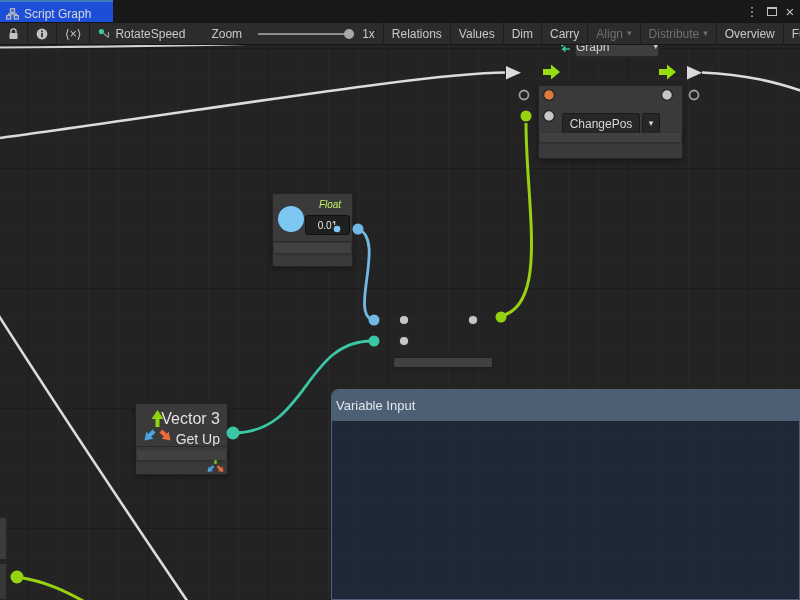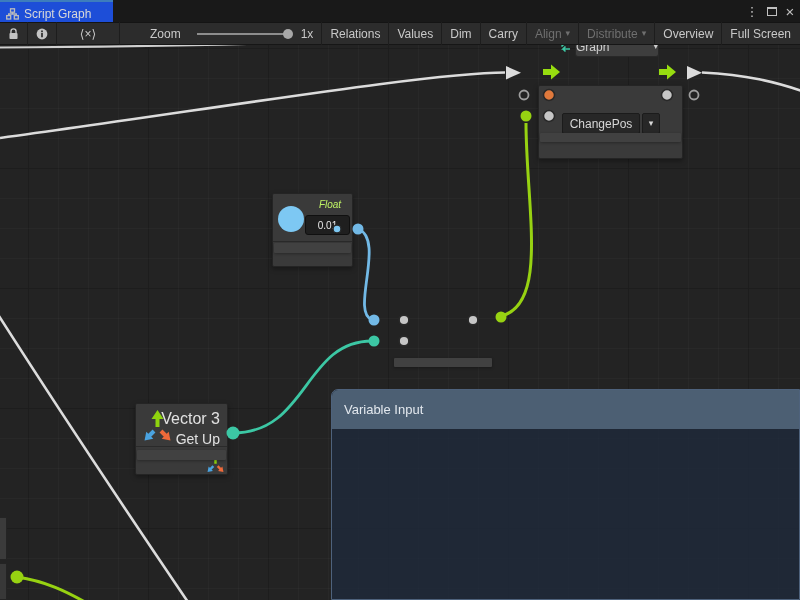--- a/index.html
+++ b/index.html
@@ -50,21 +50,21 @@
         gap:4px;font-size:12px;color:#cfcfcf;}
   #pillicon{position:absolute;left:556px;top:-6px;}
 
   
   .dd{position:absolute;background:#272727;border:1px solid #1b1b1b;border-radius:2px;
       display:flex;align-items:center;justify-content:center;font-size:12px;color:#d6d6d6;}
 
   
   #vpanel{position:absolute;left:331px;top:344px;width:469px;height:211px;
           background:rgba(31,42,60,.78);border:1px solid #4e627c;border-radius:7px 0 0 0;}
-  #vpanel .phead{height:39px;background:#4c5f73;border-radius:6px 0 0 0;display:flex;align-items:center;padding-left:12px;
+  #vpanel .phead{height:31px;background:#4c5f73;border-radius:6px 0 0 0;display:flex;align-items:center;padding-left:4px;
                  font-size:13px;color:#e3e8ee;}
 
   .sliver{position:absolute;left:0;width:7px;background:#3b3b3b;border:1px solid #242424;border-left:none;}
   #overlay{position:absolute;left:0;top:0;pointer-events:none;}
 </style>
 </head>
 <body>
 
 <div id="stage">
 
@@ -100,21 +100,28 @@
         <circle cx="7" cy="7" r="6.3" fill="#c4c4c4"></circle>
         <rect x="6" y="5.8" width="2" height="5" fill="#2c2c2c"></rect>
         <rect x="6" y="2.9" width="2" height="2" fill="#2c2c2c"></rect>
       </svg>
     </div>
     <div class="tsep"></div>
     <div class="tbtn" style="width:62px;justify-content:center;">
       <span>⟨×⟩</span>
     </div>
     <div class="tsep"></div>
-    <div class="tbtn" style="margin-left:22px;">Zoom</div>
+    <div class="tbtn">
+      <svg width="13" height="12" viewBox="0 0 13 12">
+        <circle cx="3.4" cy="3.6" r="2.6" fill="#3cc7a4"></circle>
+        <path d="M5.5 5.5 L10.5 9.5 M10.5 4 L10.5 9.5" stroke="#9a9a9a" stroke-width="1.2" fill="none"></path>
+      </svg>
+      <span>RotateSpeed</span>
+    </div>
+    <div class="tbtn" style="margin-left:10px;">Zoom</div>
     <div id="zoomtrack">
       <div id="zoomknob"></div>
     </div>
     <div class="tbtn" style="padding-left:10px;">1x</div>
     <div class="tsep"></div>
     <div class="tbtn">Relations</div>
     <div class="tsep"></div>
     <div class="tbtn">Values</div>
     <div class="tsep"></div>
     <div class="tbtn">Dim</div>

